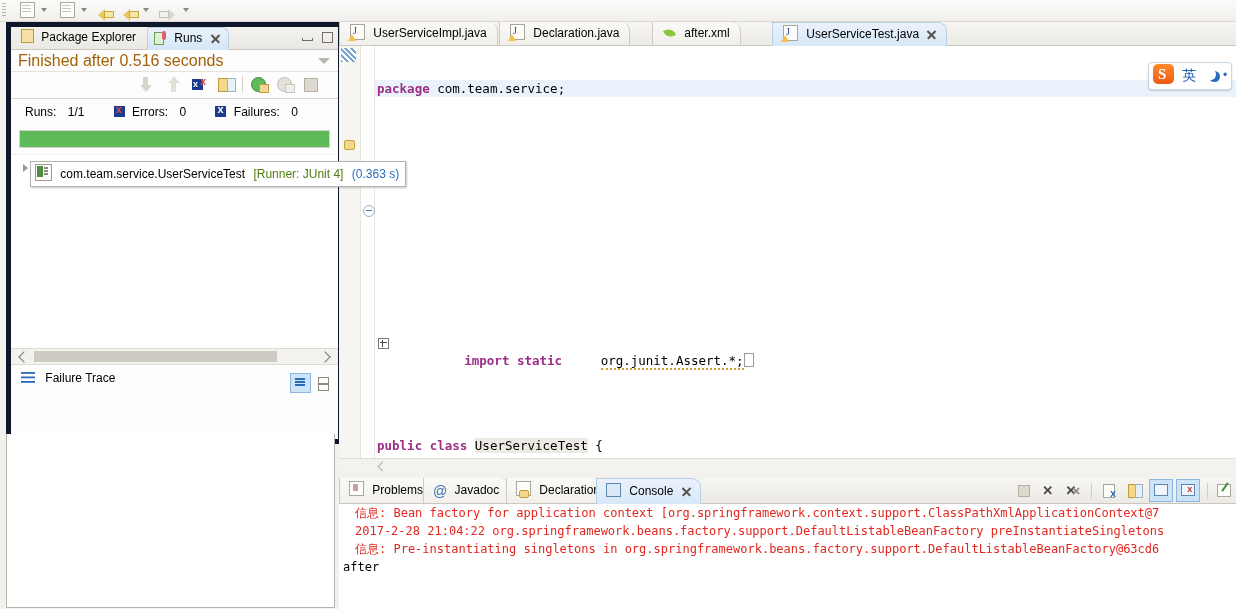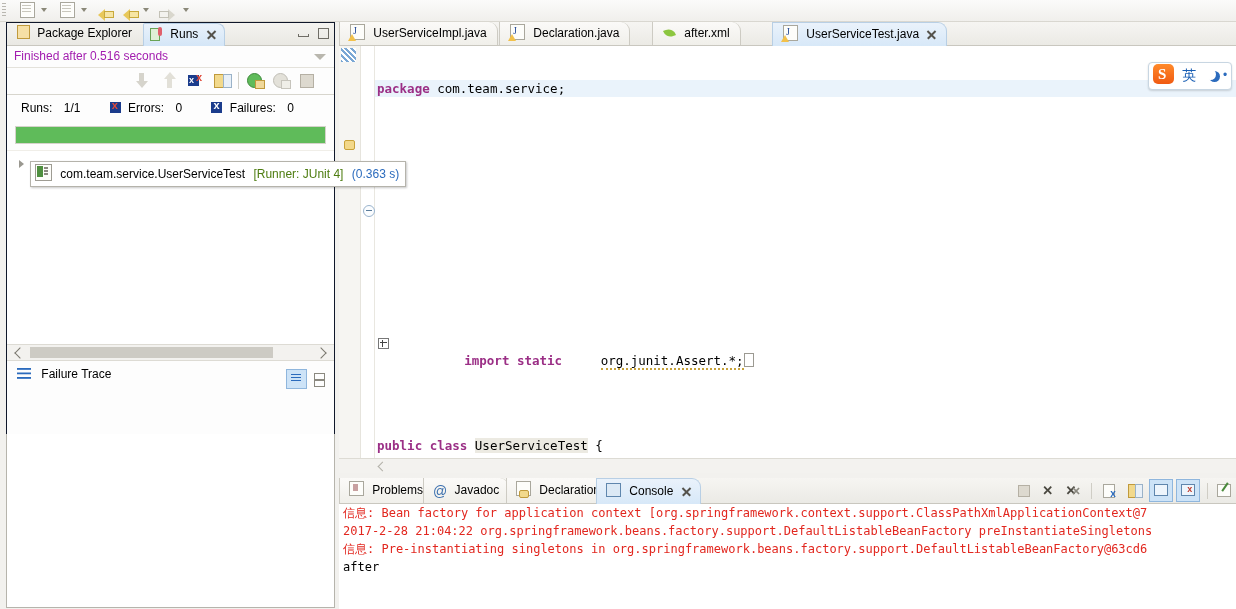--- a/index.html
+++ b/index.html
@@ -33,41 +33,41 @@
   .arrow-left, .arrow-right{position:absolute;top:4px;width:15px;height:13px;}
   .arrow-left:before{content:"";position:absolute;left:0;top:3px;width:0;height:0;
     border-top:6px solid transparent;border-bottom:6px solid transparent;border-right:7px solid #e8c85a;}
   .arrow-left:after{content:"";position:absolute;left:6px;top:5px;width:8px;height:5px;background:#f6e5a4;border:1px solid #c8a93c;}
   .arrow-right:before{content:"";position:absolute;right:0;top:3px;width:0;height:0;
     border-top:6px solid transparent;border-bottom:6px solid transparent;border-left:7px solid #d9d7cd;}
   .arrow-right:after{content:"";position:absolute;right:6px;top:5px;width:8px;height:5px;background:#f3f2ee;border:1px solid #c3c1b6;}
 
   
   .leftview{position:absolute;left:6px;top:22px;width:327px;height:412px;
-    background:#fdfdfd;border:1px solid #0f172a;}
+    background:#fdfdfd;border:5px solid #0f172a;}
   .tabrow{position:relative;height:22px;background:linear-gradient(#f4f3f0,#e9e8e3);
     border-bottom:1px solid #c9c7bf;}
   .vtab{position:absolute;top:0;height:22px;line-height:21px;padding:0 8px 0 6px;
     font-size:12px;white-space:nowrap;}
   .vtab .lbl{display:inline-block;vertical-align:middle;}
   .vtab.inactive{color:#000;}
   .vtab.active{background:linear-gradient(#eaf2fb,#d4e6f7);
     border:1px solid #b8cfe5;border-bottom:none;border-radius:2px 8px 0 0;}
   .tabx{display:inline-block;width:9px;height:9px;position:relative;margin-left:5px;vertical-align:middle;}
   .tabx:before,.tabx:after{content:"";position:absolute;left:-1px;top:4px;width:11px;height:1.5px;background:#55534c;}
   .tabx:before{transform:rotate(45deg);}
   .tabx:after{transform:rotate(-45deg);}
   .viewbtns{position:absolute;right:4px;top:4px;}
   .vb-min{display:inline-block;width:13px;height:13px;position:relative;margin-right:5px;}
   .vb-min:after{content:"";position:absolute;left:2px;bottom:3px;width:9px;height:2px;border:1px solid #6f6d66;border-top:none;}
   .vb-max{display:inline-block;width:13px;height:13px;position:relative;}
   .vb-max:after{content:"";position:absolute;left:1px;top:1px;width:9px;height:9px;border:1px solid #6f6d66;}
 
   .statusline{position:relative;height:21px;line-height:21px;padding-left:7px;
-    font-size:12px;color:#a21caf;background:#fdfdfd;border-bottom:1px solid #e4e2db;}
+    font-size:16px;color:#a16207;background:#fdfdfd;border-bottom:1px solid #e4e2db;}
   .statusline .menuarrow{position:absolute;right:8px;top:8px;width:0;height:0;
     border-left:6px solid transparent;border-right:6px solid transparent;border-top:6px solid #b9b7ae;}
 
   .junit-tb{position:relative;height:26px;background:#fdfdfd;border-bottom:1px solid #d7d5cd;}
   .junit-tb .sep{position:absolute;top:4px;width:1px;height:17px;background:#d3d1c9;}
   .jb{position:absolute;top:4px;width:17px;height:17px;}
 
   .counters{height:26px;line-height:26px;font-size:12px;background:#fdfdfd;padding-left:14px;color:#000;}
   .counters b{font-weight:normal;}
   .cnt{display:inline-block;margin-right:26px;}
@@ -156,21 +156,21 @@
     background:linear-gradient(#fbfaf8,#f0efea);}
   .btab.active{background:linear-gradient(#eaf2fb,#d7e8f8);border:1px solid #b8cfe5;border-bottom:none;}
   .ctoolbar{position:absolute;right:0;top:1px;height:23px;}
   .cbtn{display:inline-block;width:22px;height:21px;position:relative;vertical-align:middle;}
   .cbtn.sel{background:#cde3f7;border:1px solid #8fb6dd;}
   .csep{display:inline-block;width:1px;height:16px;background:#cfcdc5;vertical-align:middle;margin:0 3px;}
 
   .console{position:relative;height:105px;background:#ffffff;overflow:hidden;
     font-family:"DejaVu Sans Mono","Liberation Mono",monospace;font-size:12px;line-height:18px;}
   .console .hdr{font-family:"Liberation Sans",sans-serif;font-size:12px;color:#000;white-space:pre;padding-left:4px;}
-  .console .red{color:#e2271f;white-space:pre;padding-left:4px;}
+  .console .red{color:#e2271f;white-space:pre;padding-left:16px;}
   .console .blk{color:#000;white-space:pre;padding-left:4px;}
 
   
   .tooltip{position:absolute;left:30px;top:161px;height:24px;line-height:24px;
     background:#ffffff;border:1px solid #b5b3ab;box-shadow:1px 1px 2px rgba(0,0,0,.22);
     padding:0 6px 0 4px;white-space:nowrap;font-size:12px;z-index:60;}
   .ttico{display:inline-block;width:15px;height:15px;position:relative;vertical-align:-3px;margin-right:5px;
     background:#fdfdfa;border:1px solid #9e9c93;}
   .ttico:before{content:"";position:absolute;left:1px;top:1px;width:6px;height:11px;background:#4f8f3f;}
   .ttico:after{content:"";position:absolute;left:8px;top:2px;width:4px;height:2px;

